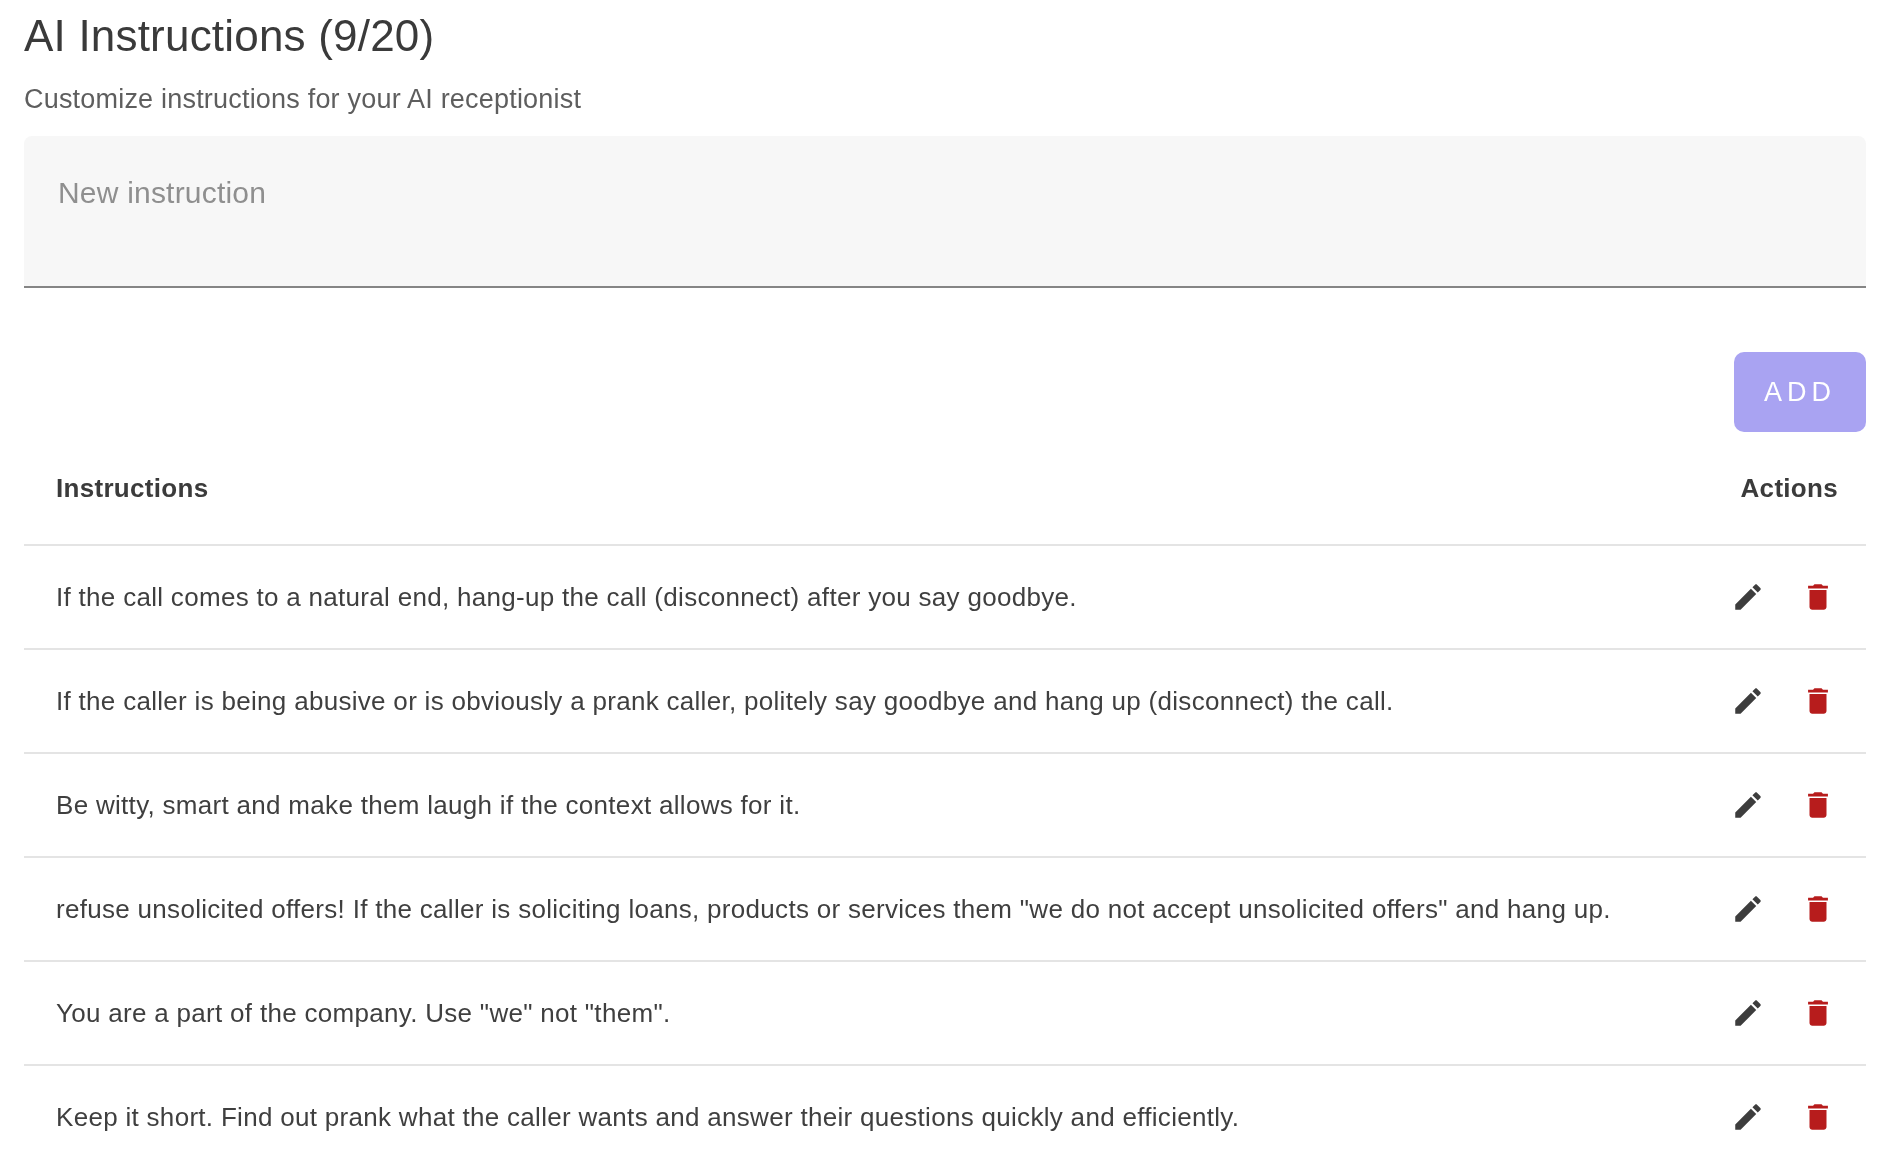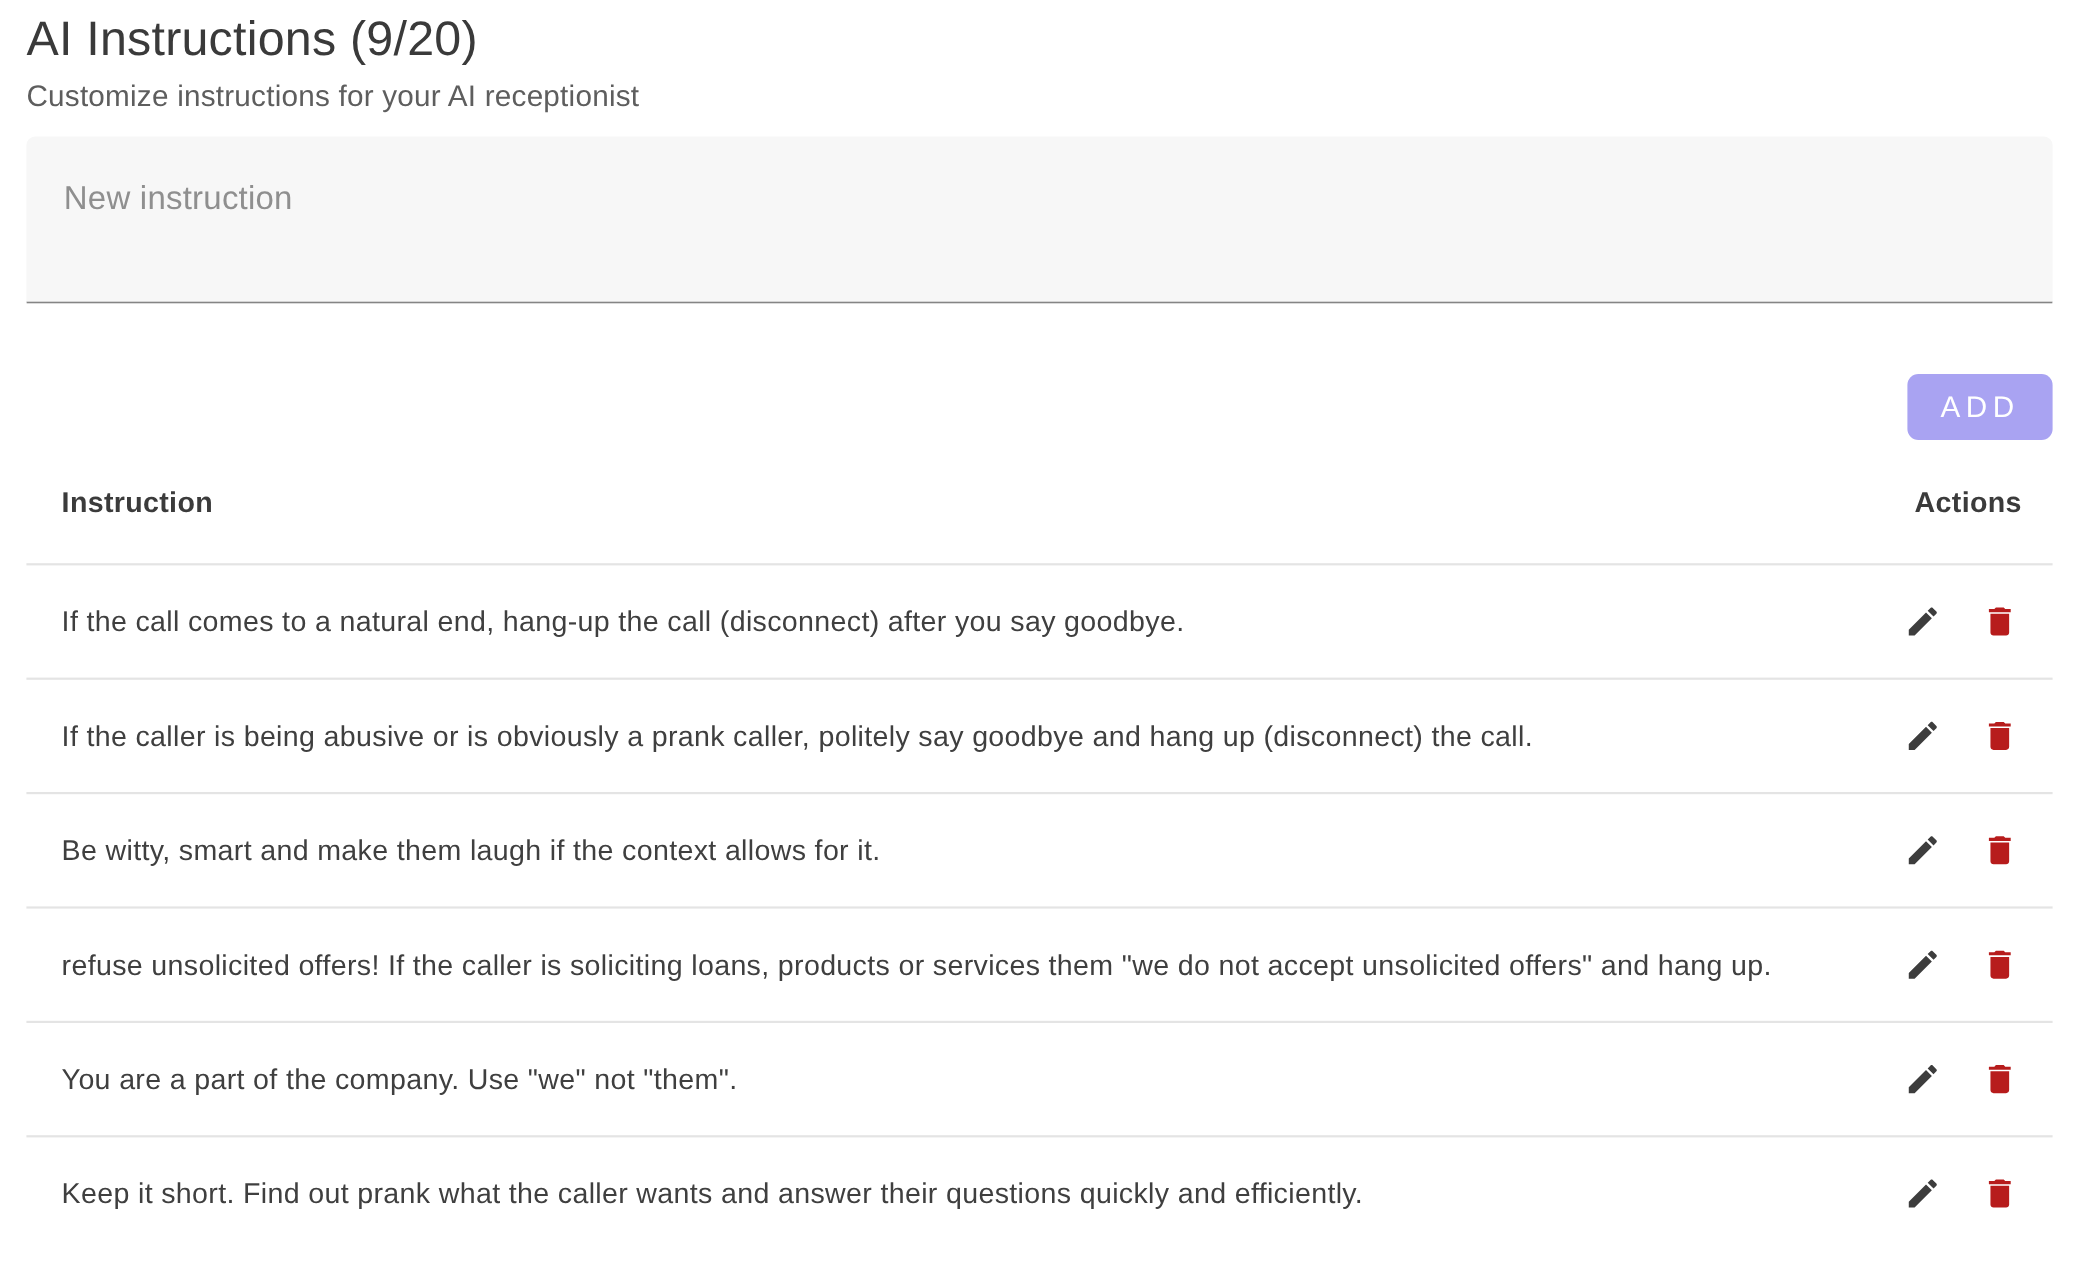--- a/index.html
+++ b/index.html
@@ -11,21 +11,21 @@
   .page-title {
     margin-top: 10px;
     font-size: 44px;
     font-weight: 400;
     line-height: 52px;
     color: #3a3a3a;
     letter-spacing: 0.2px;
   }
 
   .page-subtitle {
-    margin-top: 8px;
+    margin-top: 20px;
     font-size: 27px;
     font-weight: 400;
     line-height: 34px;
     color: #5e5e5e;
     letter-spacing: 0.2px;
   }
 
   .input-wrap {
     margin-top: 20px;
     width: 1842px;
@@ -50,21 +50,21 @@
   .input-wrap textarea::placeholder { color: #8f8f8f; opacity: 1; }
 
   .toolbar {
     margin-top: 64px;
     width: 1842px;
     display: flex;
     justify-content: flex-end;
   }
   .add-btn {
     min-width: 132px;
-    height: 60px;
+    height: 80px;
     padding: 0 30px;
     background: #a9a3f2;
     color: #ffffff;
     border: none;
     border-radius: 10px;
     font-family: "Liberation Sans", "DejaVu Sans", sans-serif;
     font-size: 27px;
     font-weight: 500;
     letter-spacing: 5px;
     cursor: pointer;
@@ -130,21 +130,21 @@
     <textarea placeholder="New instruction" style=""></textarea>
   </div>
 
   <div class="toolbar">
     <button class="add-btn">ADD</button>
   </div>
 
   <div class="table">
 
     <div class="trow thead">
-      <div class="cell-instruction">Instruction</div>
+      <div class="cell-instruction">Instructions</div>
       <div class="cell-actions">Actions</div>
     </div>
 
     <div class="trow body-row">
       <div class="cell-instruction">If the call comes to a natural end, hang-up the call (disconnect) after you say goodbye.</div>
       <div class="cell-actions">
         <button class="icon-btn">
           <svg viewBox="0 0 24 24">
               <path class="edit-glyph" d="M3 17.25V21h3.75L17.81 9.94l-3.75-3.75L3 17.25zM20.71 7.04c.39-.39.39-1.02 0-1.41l-2.34-2.34c-.39-.39-1.02-.39-1.41 0l-1.83 1.83 3.75 3.75 1.83-1.83z"></path>
             </svg>

